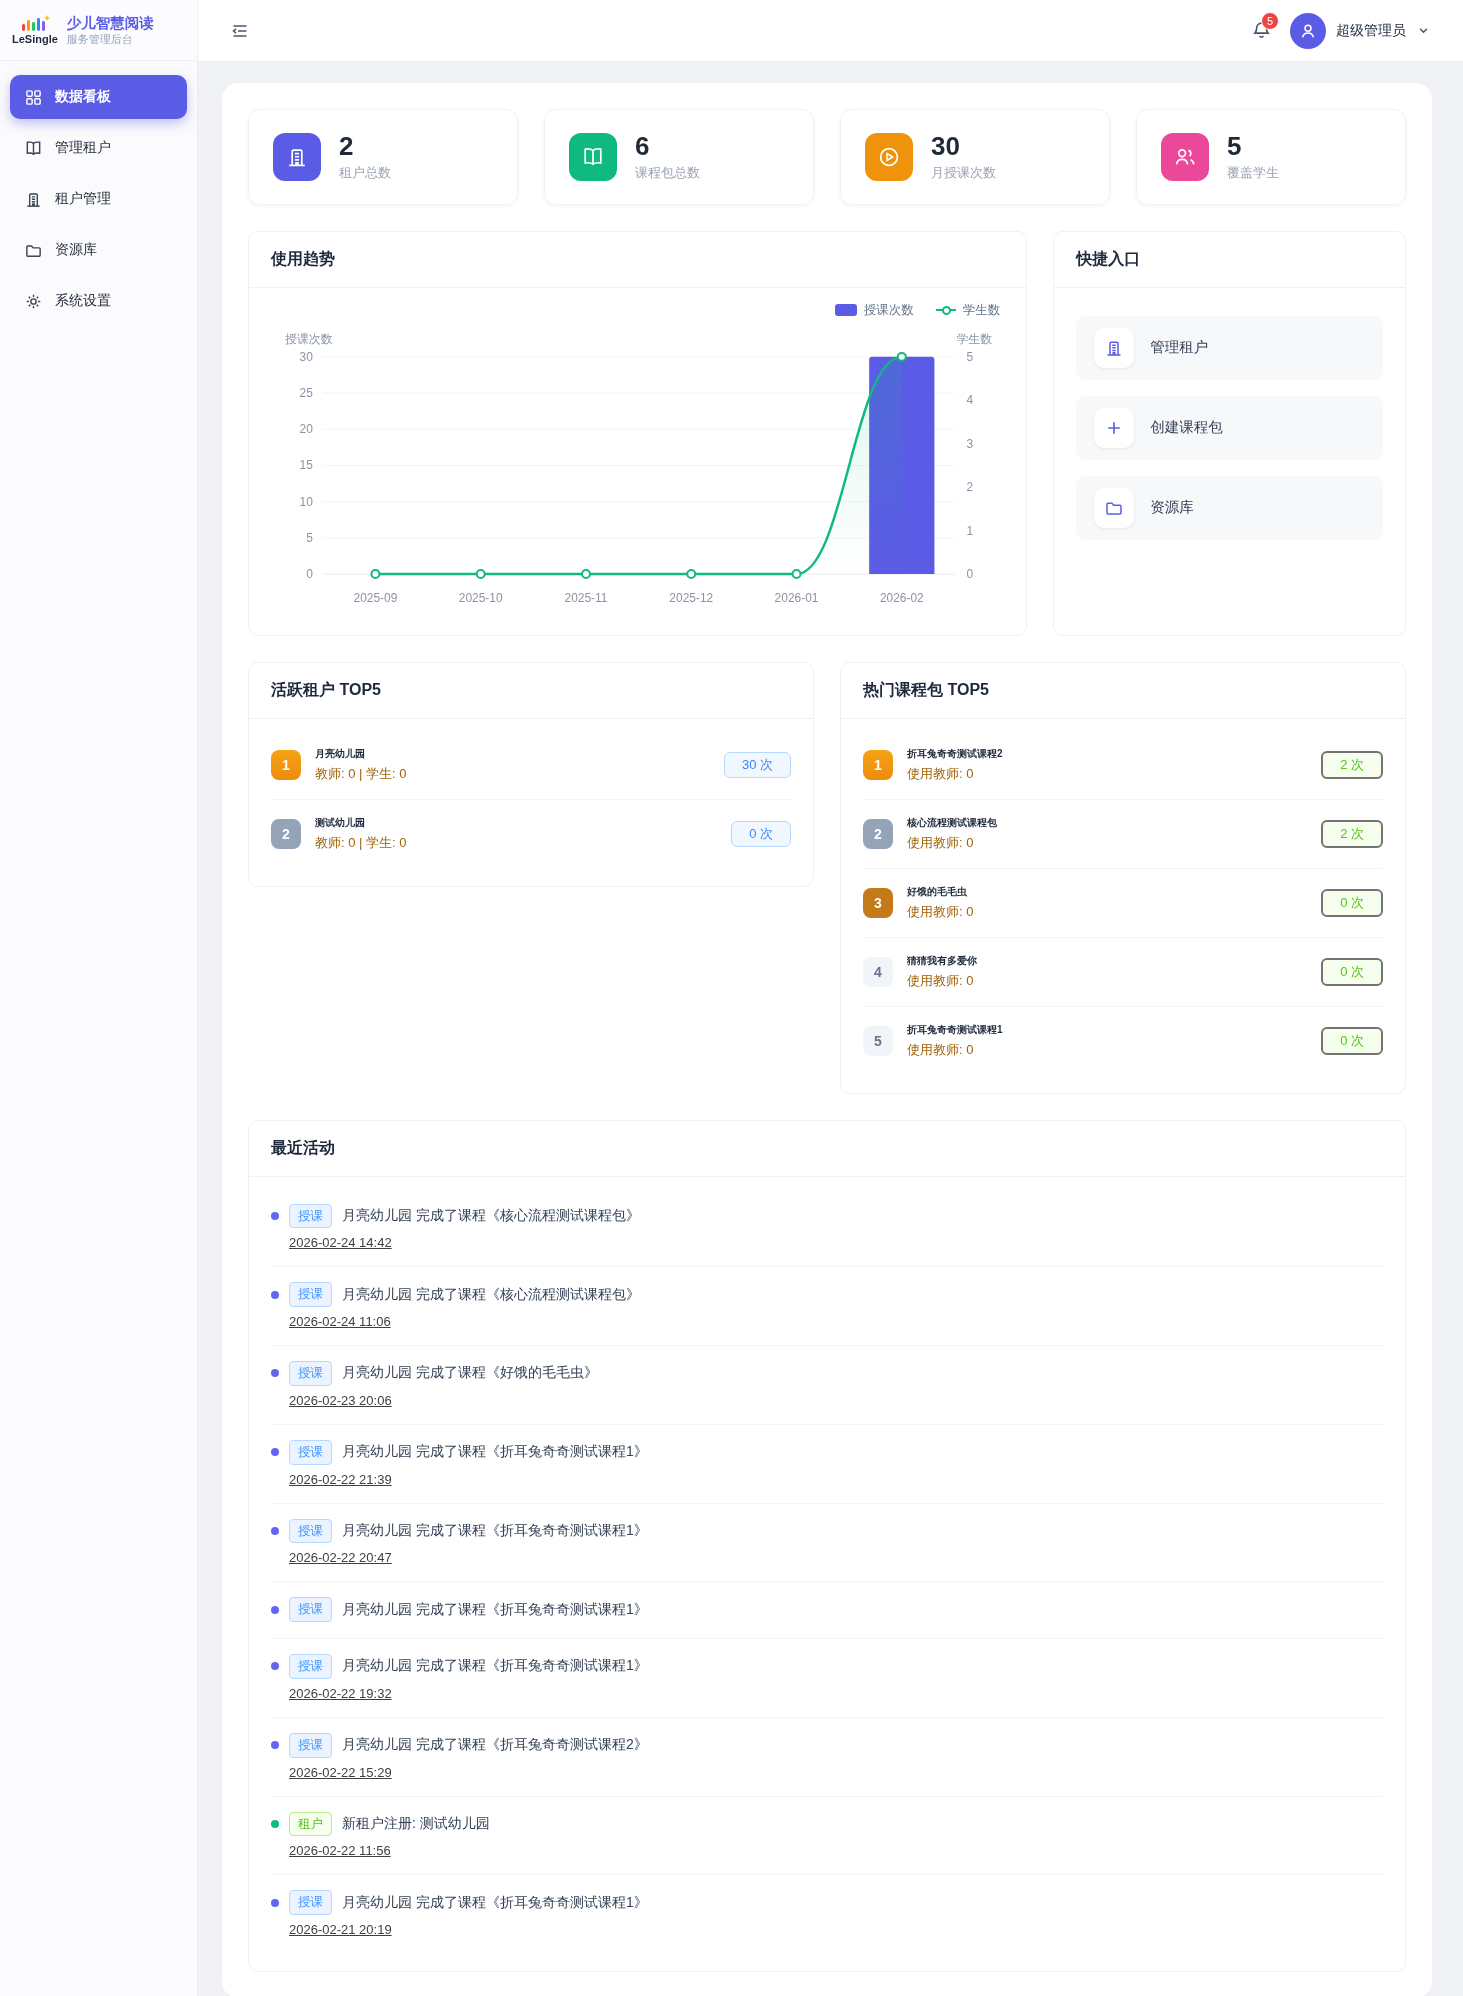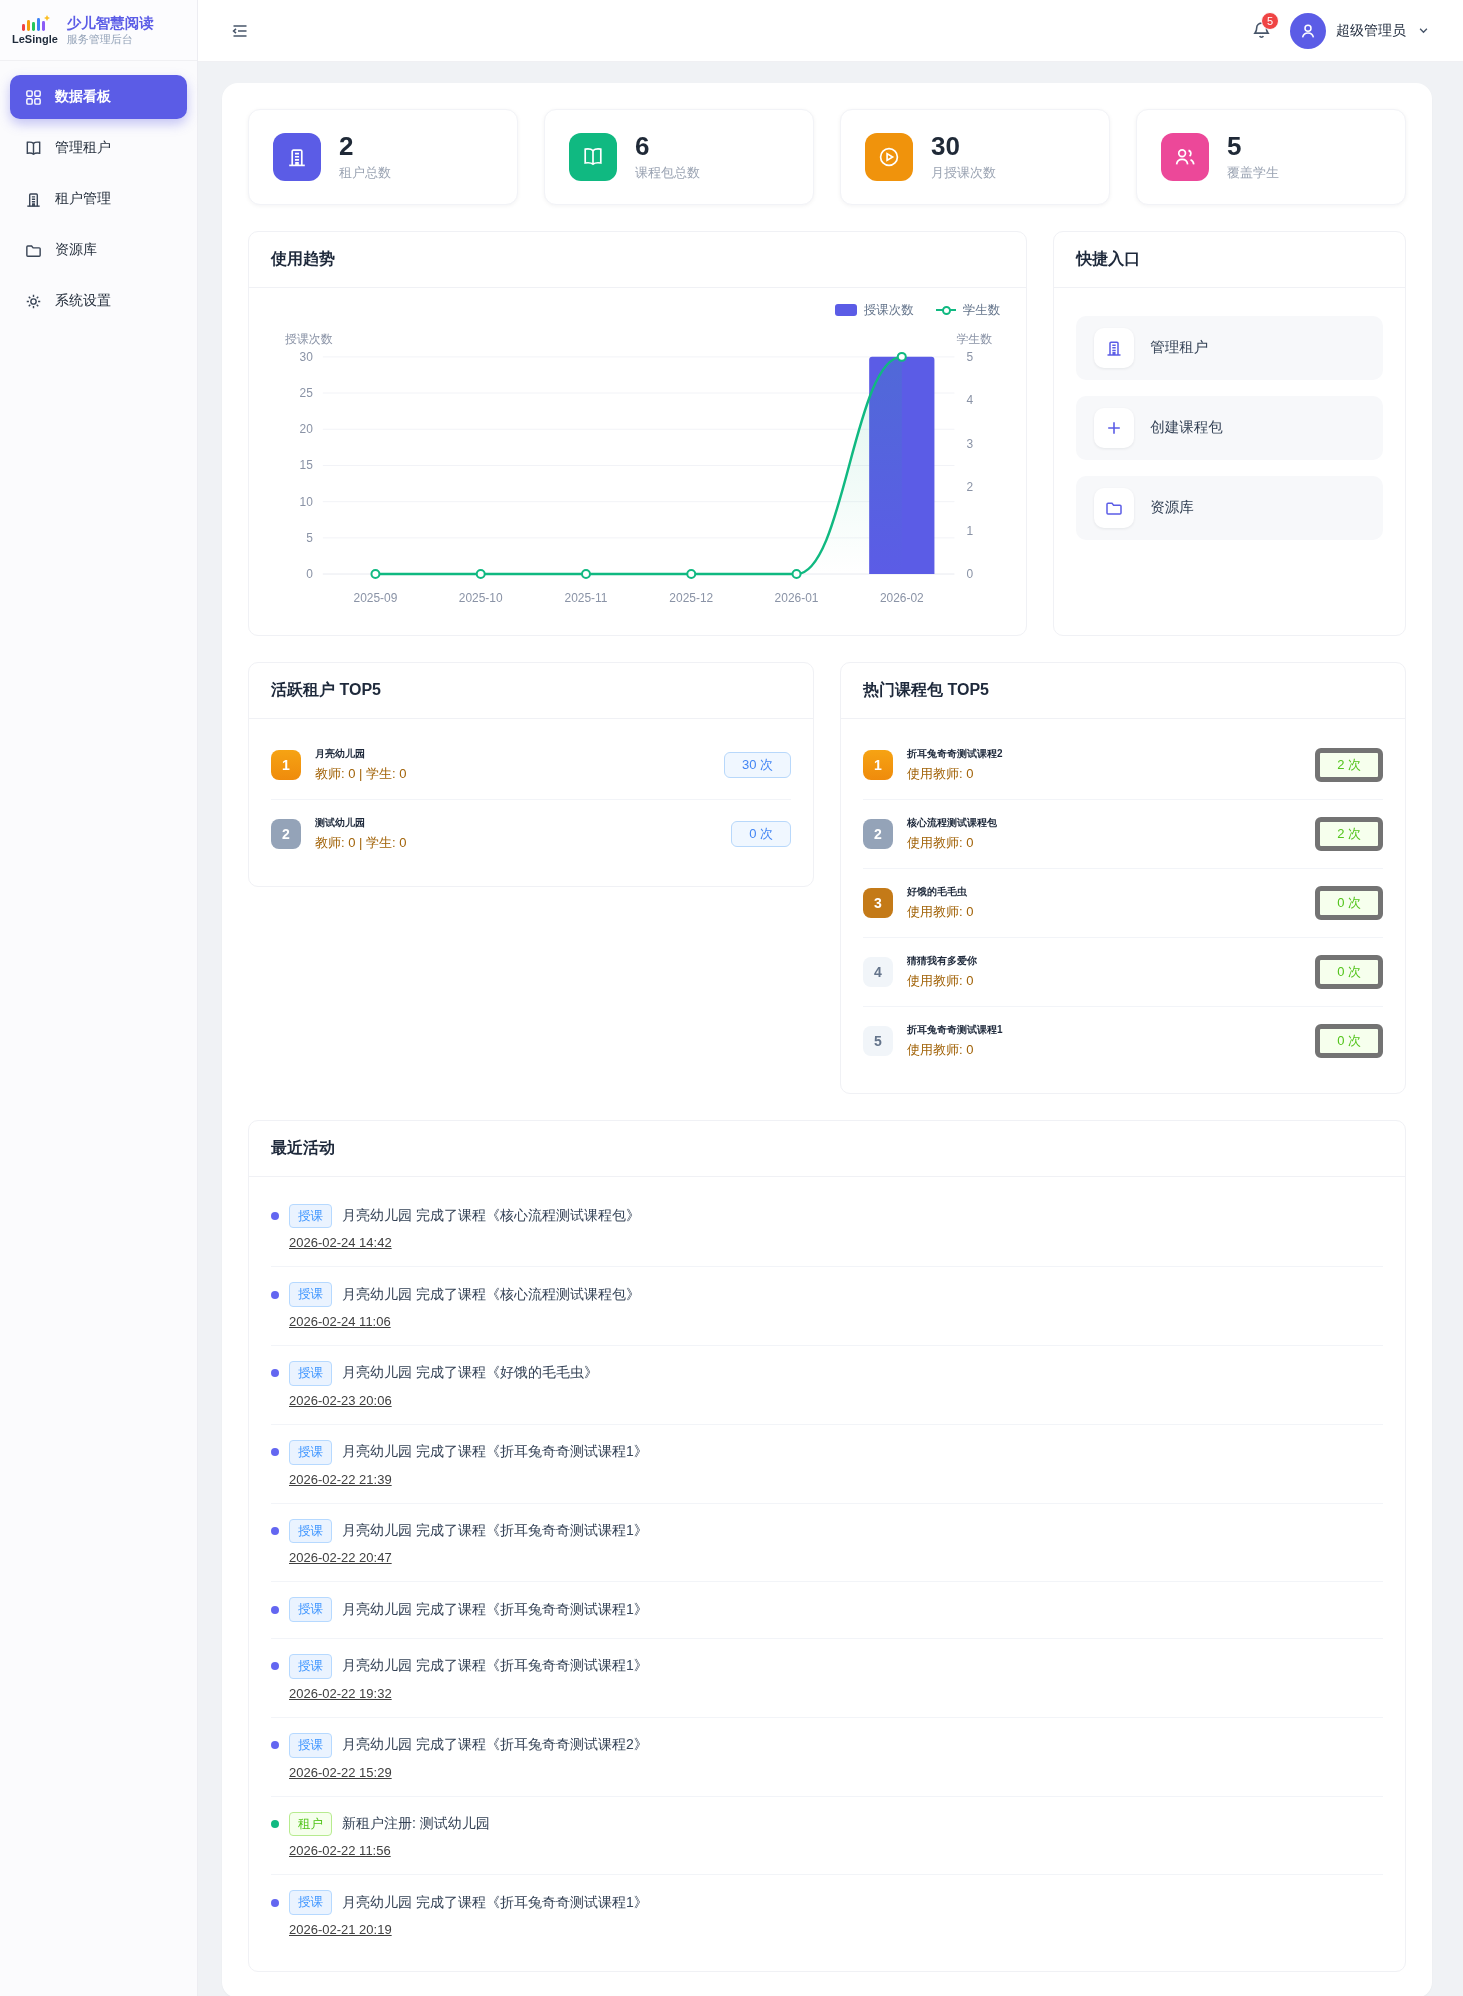--- a/index.html
+++ b/index.html
@@ -109,21 +109,21 @@
   .rank-1 { background:linear-gradient(180deg,#f6a313,#ef8b0c); }
   .rank-2 { background:#94a3b8; }
   .rank-3 { background:#c47a18; }
   .rank-plain { background:#f1f5f9; color:#64748b; font-weight:600; }
   .rank-name { font-size:10px; font-weight:600; color:#1e293b; }
   .rank-meta { font-size:13px; color:#a16207; margin-top:4px; }
   .count-badge {
     margin-left:auto; font-size:13px; padding:3px 17px; border-radius:6px; flex:none;
   }
   .count-blue { color:#4285f4; background:#f0f7ff; border:1px solid #b8d8fb; }
-  .count-green { color:#52c41a; background:#f6ffed; border:5px solid #737373; }
+  .count-green { color:#52c41a; background:#f6ffed; border:2px solid #737373; }
   
   .activity { padding:15px 0 16px; border-bottom:1px solid #f2f4f8; }
   .activity:last-child { border-bottom:none; }
   .act-line { display:flex; align-items:center; gap:10px; }
   .act-dot { width:8px; height:8px; border-radius:50%; flex:none; }
   .dot-blue { background:#6366f1; }
   .dot-green { background:#10b981; }
   .act-tag {
     font-size:12.5px; padding:2px 8px; border-radius:4px; flex:none; line-height:1.5;
   }

